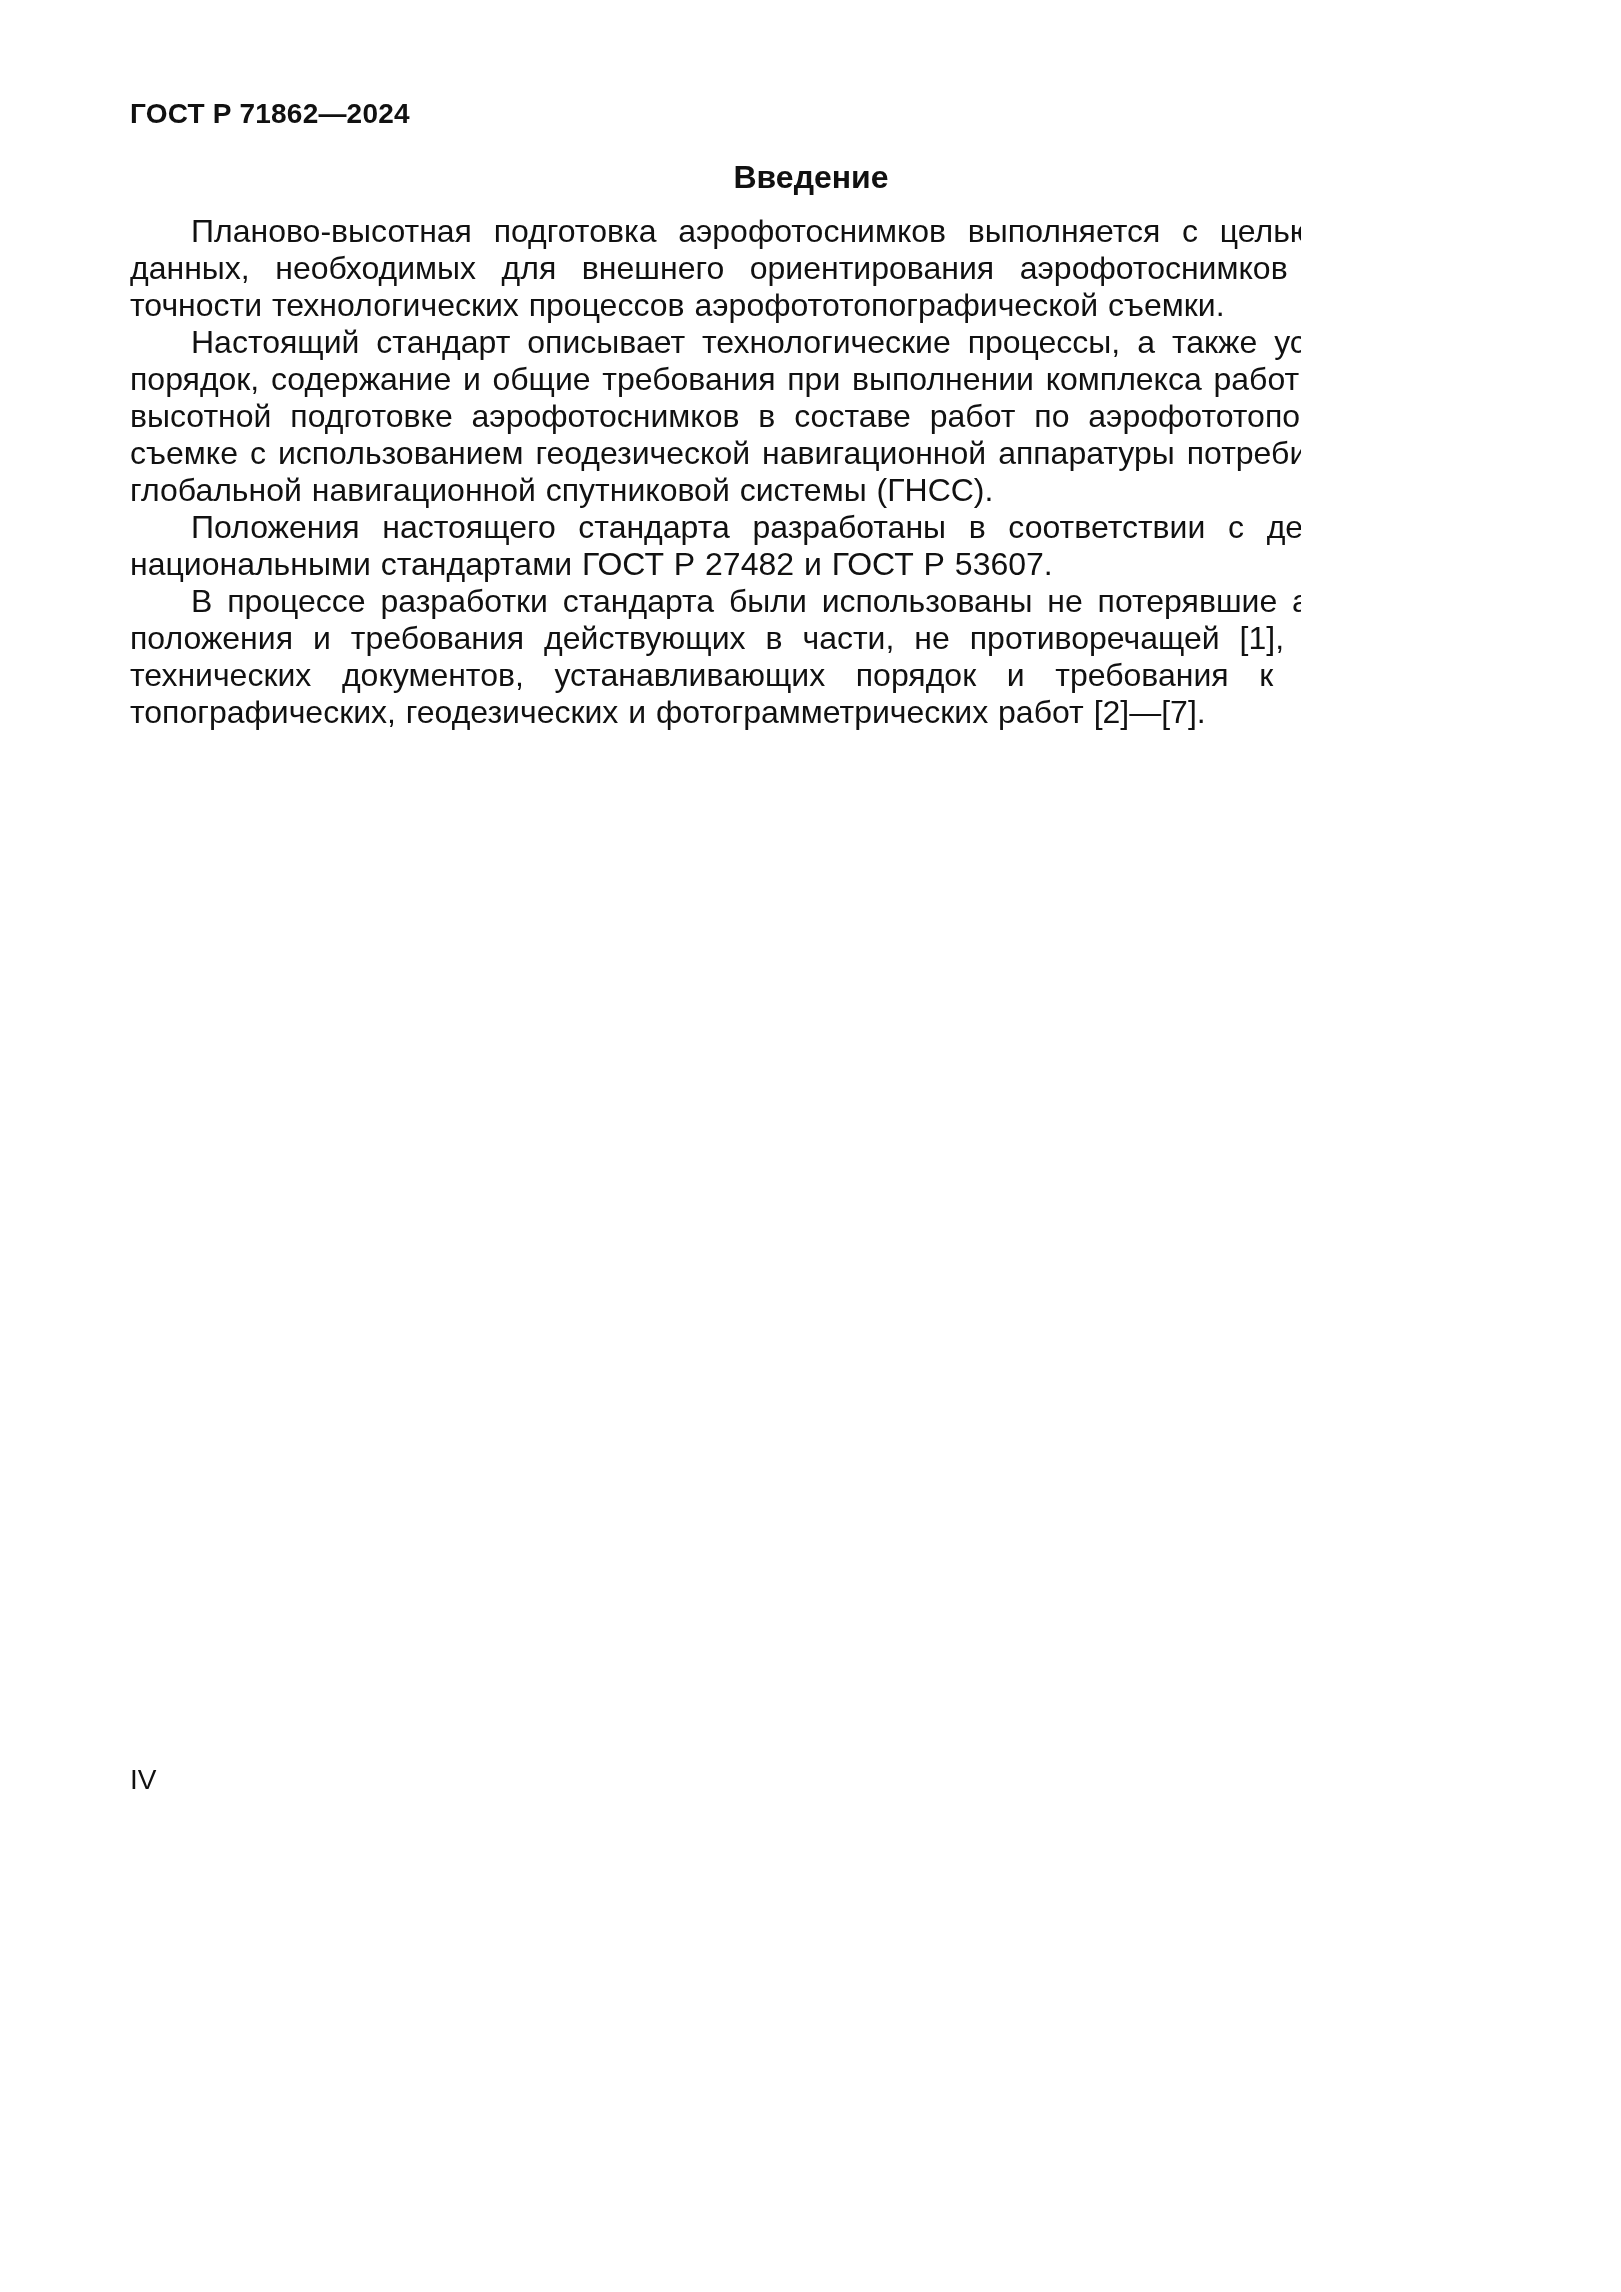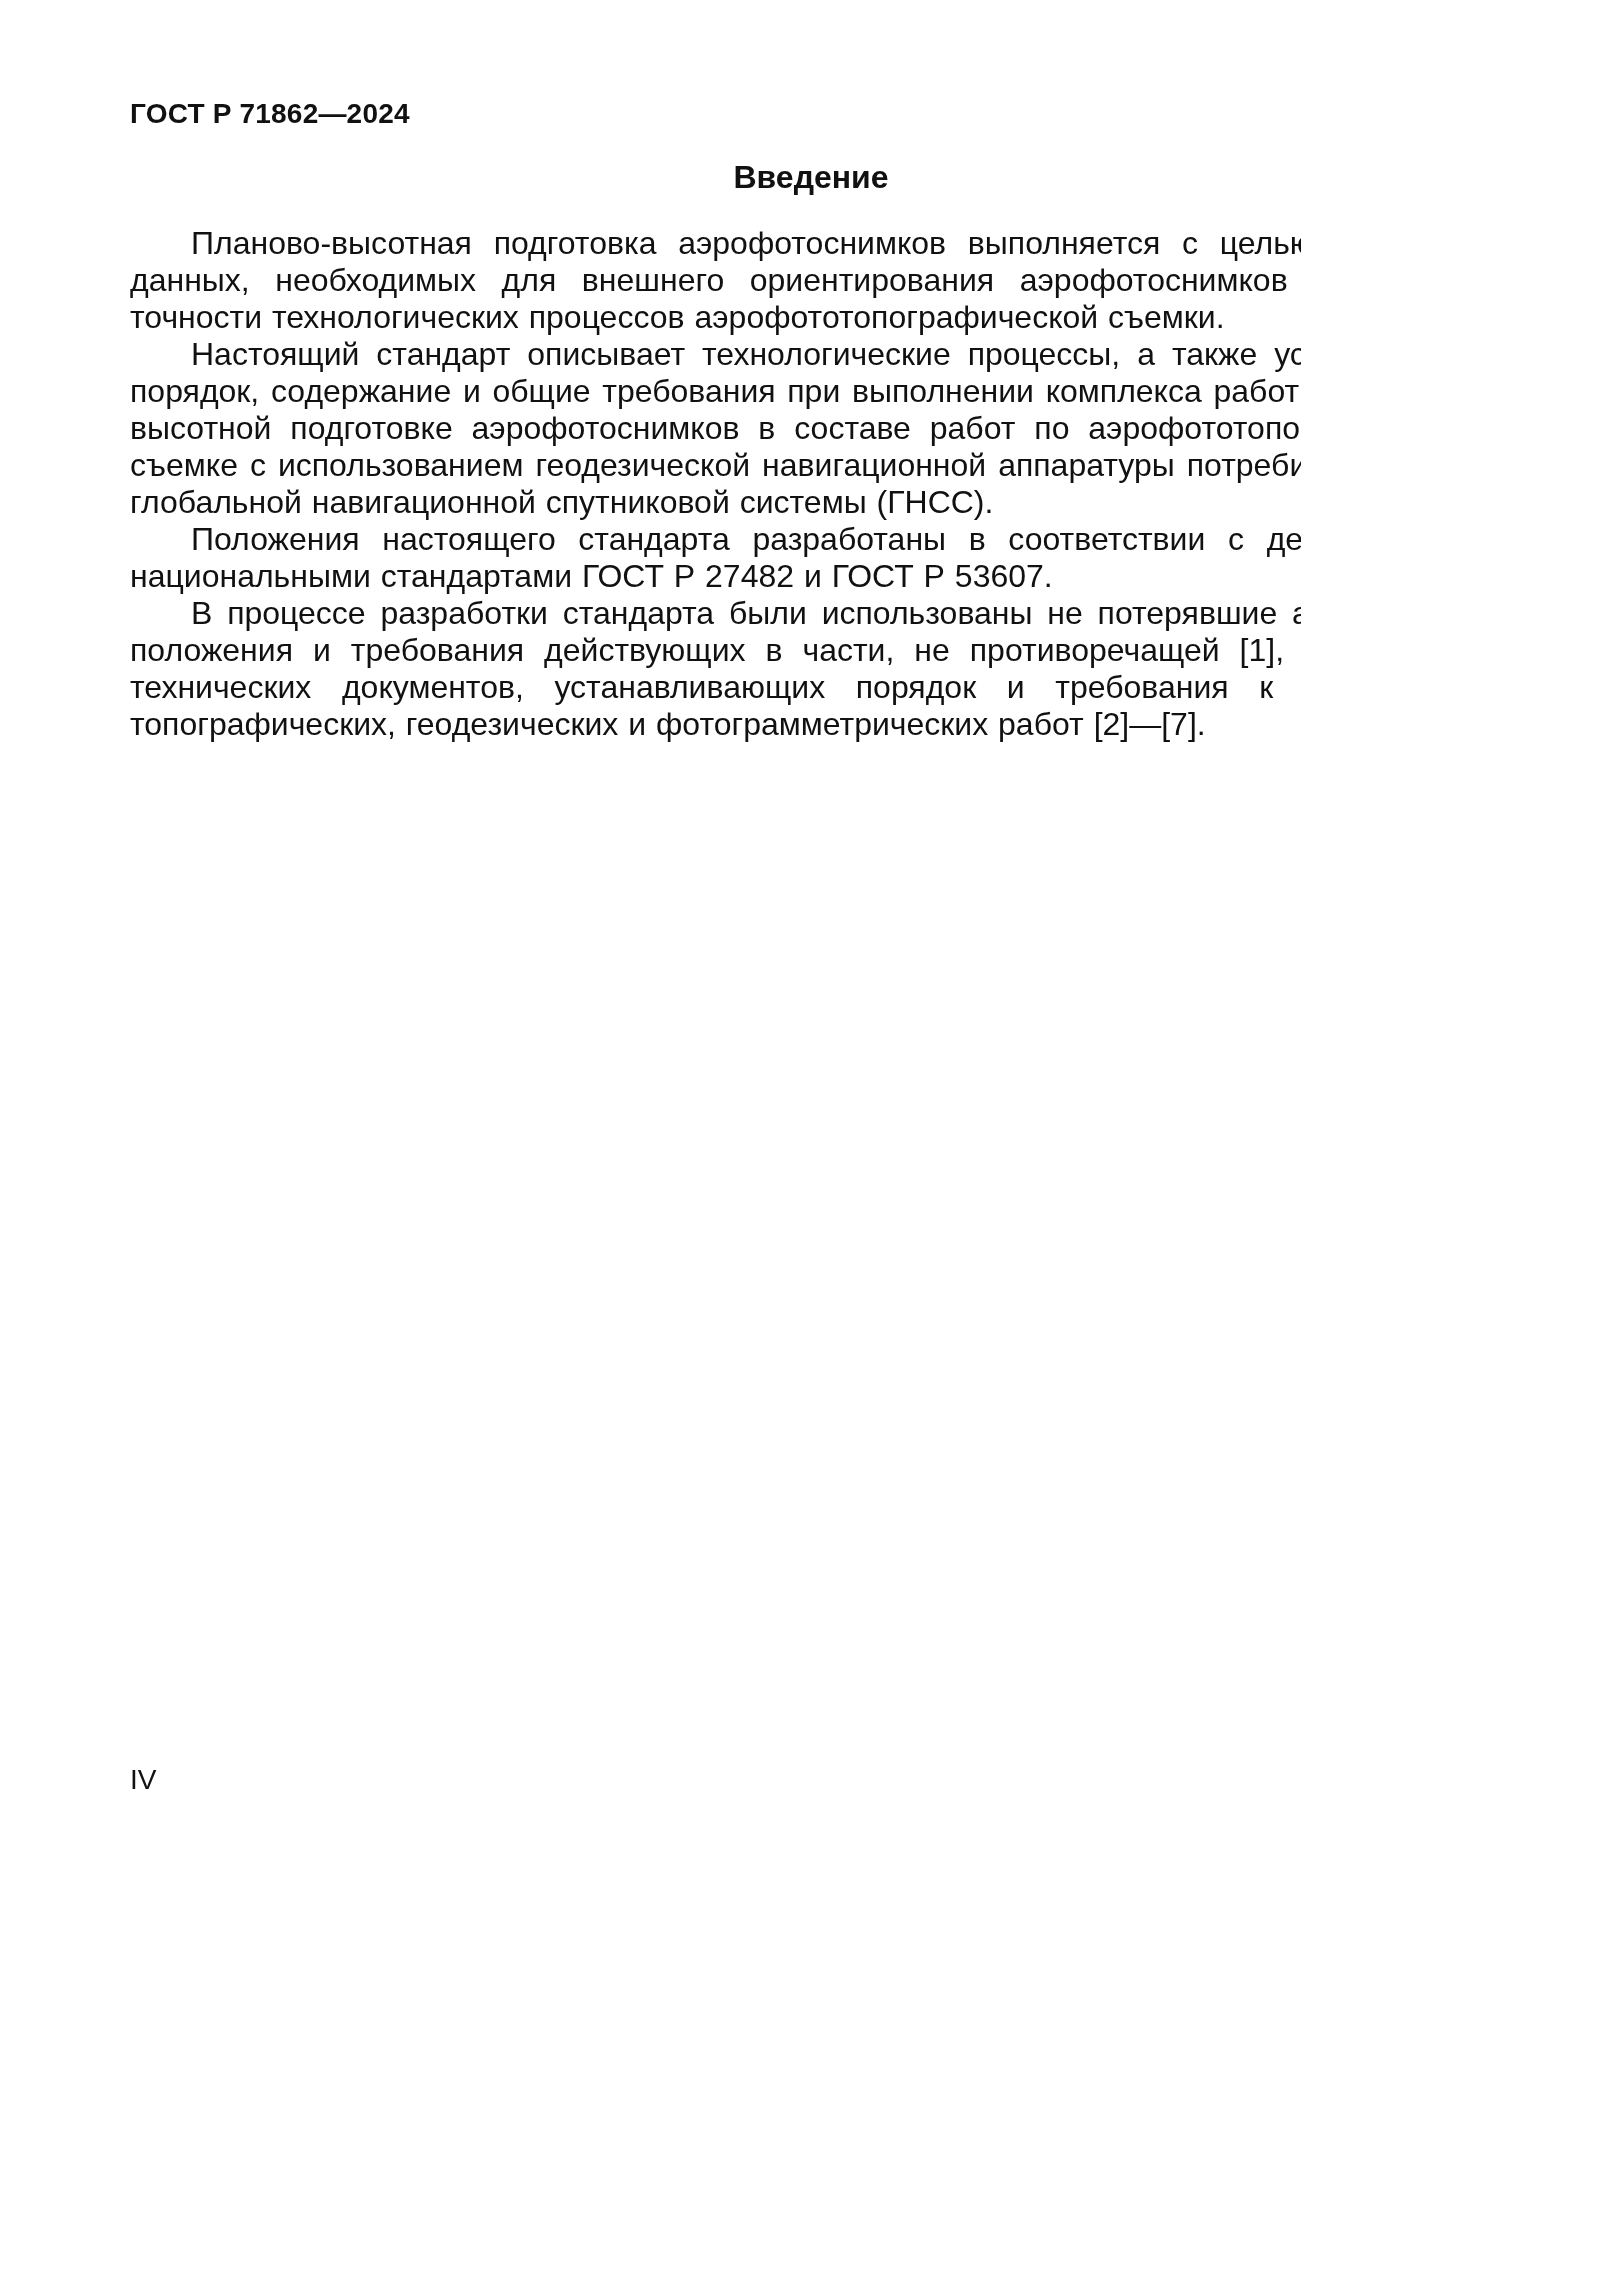--- a/index.html
+++ b/index.html
@@ -27,21 +27,21 @@
     font-size: 28px;
     font-weight: bold;
     letter-spacing: 0.2px;
     margin: 0 0 29px 0;
     text-align: left;
   }
   .doc-title {
     font-size: 32px;
     font-weight: bold;
     text-align: center;
-    margin: 0 0 29px 0;
+    margin: 0 0 17px 0;
   }
   .body-par {
     font-size: 32px;
     line-height: 37px;
     text-align: justify;
     text-indent: 61px;
     margin: 0;
     word-spacing: 1px;
   }
   .page-number {

